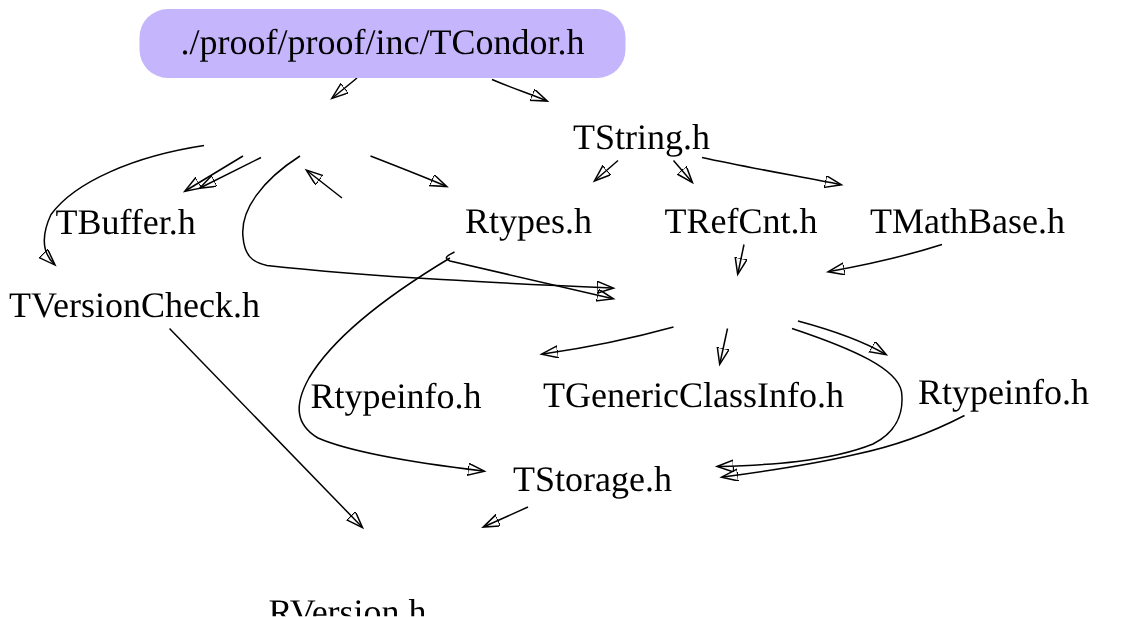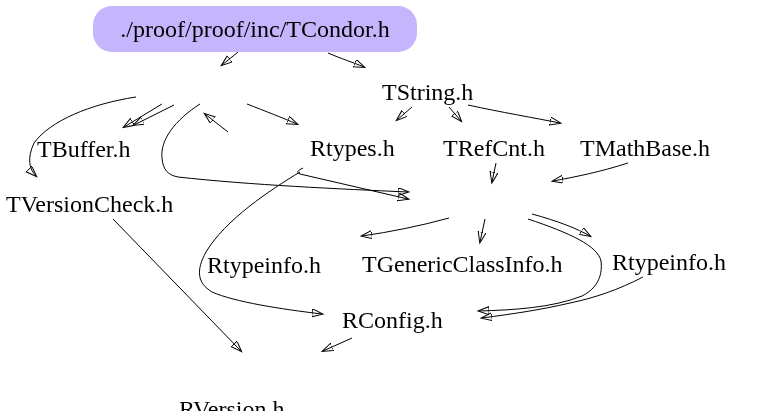--- a/index.html
+++ b/index.html
@@ -88,17 +88,17 @@
   <div class="node" style="left:310px;top:136px;">Rtypes.h</div>
   <div class="node" style="left:443px;top:136px;">TRefCnt.h</div>
   <div class="node" style="left:6px;top:192px;">TVersionCheck.h</div>
 
   <div class="node" style="left:580px;top:136px;">TMathBase.h</div>
 
   <div class="node" style="left:207px;top:253px;">Rtypeinfo.h</div>
   <div class="node" style="left:362px;top:252px;font-family:Liberation Serif, serif;">TGenericClassInfo.h</div>
   <div class="node" style="left:612px;top:250px;">Rtypeinfo.h</div>
 
-  <div class="node" style="left:342px;top:308px;">RConfig.h</div>
+  <div class="node" style="left:342px;top:308px;">TStorage.h</div>
 
   <div class="node" style="left:179px;top:366px;margin-top:31px;">RVersion.h</div>
 
 </div>
 
 </body></html>

